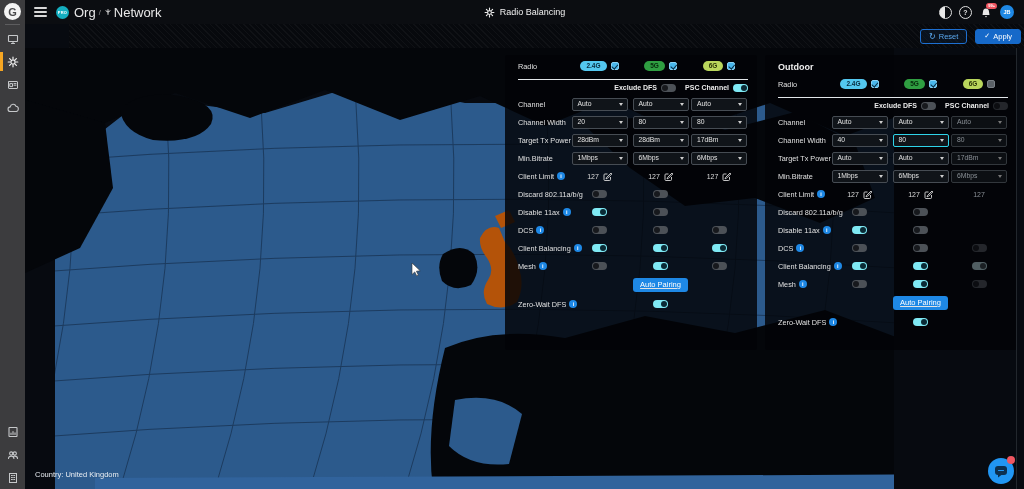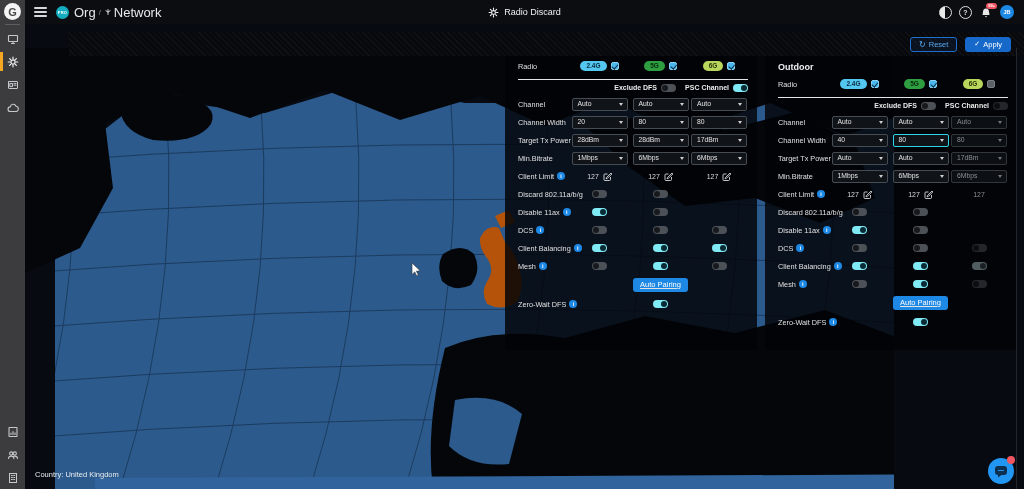--- a/index.html
+++ b/index.html
@@ -36,23 +36,23 @@
                  background:linear-gradient(90deg,#e9e9e9 50%,#0b0d11 50%);}
   .help-icon{width:11px;height:11px;border-radius:50%;border:1px solid #e0e0e0;color:#e0e0e0;
              display:flex;align-items:center;justify-content:center;font-size:7px;font-weight:bold;}
   .bell-wrap{position:relative;width:14px;height:14px;display:flex;align-items:flex-end;justify-content:center;}
   .notif-badge{position:absolute;top:-2px;right:-4px;background:#ef5661;color:#fff;font-size:4px;font-weight:bold;
                border-radius:4px;padding:1px 2px;line-height:1;}
   .avatar{width:14px;height:14px;border-radius:50%;background:#1e88e5;color:#fff;font-size:5.5px;font-weight:bold;
           display:flex;align-items:center;justify-content:center;}
 
   
-  .actionbar{position:absolute;left:25px;right:0;top:32px;height:24px;z-index:24;
+  .actionbar{position:absolute;left:25px;right:0;top:24px;height:24px;z-index:24;
              background:repeating-linear-gradient(45deg,rgba(255,255,255,.035) 0 1px,rgba(0,0,0,0) 1px 4px),#07090d;
-             display:flex;align-items:center;justify-content:flex-end;gap:8px;padding-right:13px;box-sizing:border-box;margin-left:44px;}
+             display:flex;align-items:center;justify-content:flex-end;gap:8px;padding-right:3px;box-sizing:border-box;margin-left:44px;}
   .btn{height:15px;border-radius:3px;font-size:7.5px;display:inline-flex;align-items:center;gap:3px;
        padding:0 8px;cursor:pointer;box-sizing:border-box;font-family:inherit;}
   .btn-reset{background:rgba(13,36,64,.35);border:1px solid #1d6fd1;color:#5aa9f0;}
   .btn-reset::before{content:"\21BB";font-size:8px;}
   .btn-apply{background:#1669c9;border:1px solid #1669c9;color:#fff;}
   .btn-apply::before{content:"\2713";font-size:7px;}
 
   
   .map{position:absolute;left:25px;top:48px;width:869px;height:441px;overflow:hidden;}
   .country-label{position:absolute;left:10px;top:422px;color:#e8edf2;font-size:7.5px;}
@@ -236,21 +236,21 @@
       <svg width="8" height="8" viewBox="0 0 8 8" fill="none" stroke="#ddd" stroke-width="1">
           <path d="M4 1.2v5.6M1.6 2.6L4 4.1l2.4-1.5"></path>
         </svg>
     </span>
     <span class="bc-net">Network</span>
     <div class="tb-title">
       <svg width="11" height="11" viewBox="0 0 12 12" fill="none" stroke="#f0f0f0" stroke-width="1.2" stroke-linecap="round">
           <circle cx="6" cy="6" r="2.1"></circle>
           <path d="M6 1.2v1.6M6 9.2v1.6M1.2 6h1.6M9.2 6h1.6M2.6 2.6l1.1 1.1M8.3 8.3l1.1 1.1M9.4 2.6L8.3 3.7M3.7 8.3L2.6 9.4"></path>
         </svg>
-      <span>Radio Discard</span>
+      <span>Radio Balancing</span>
     </div>
     <div class="tb-right">
       <span class="contrast-icon"></span>
       <span class="help-icon">?</span>
       <span class="bell-wrap">
         <svg width="12" height="12" viewBox="0 0 12 12">
             <path d="M6 1.5c-2 0-3 1.5-3 3.3L2.5 8h7L9 4.8C9 3 8 1.5 6 1.5z" fill="#e8e8e8"></path>
             <path d="M5 9.3a1 1 0 0 0 2 0z" fill="#e8e8e8"></path>
           </svg>
         <span class="notif-badge">99+</span>

